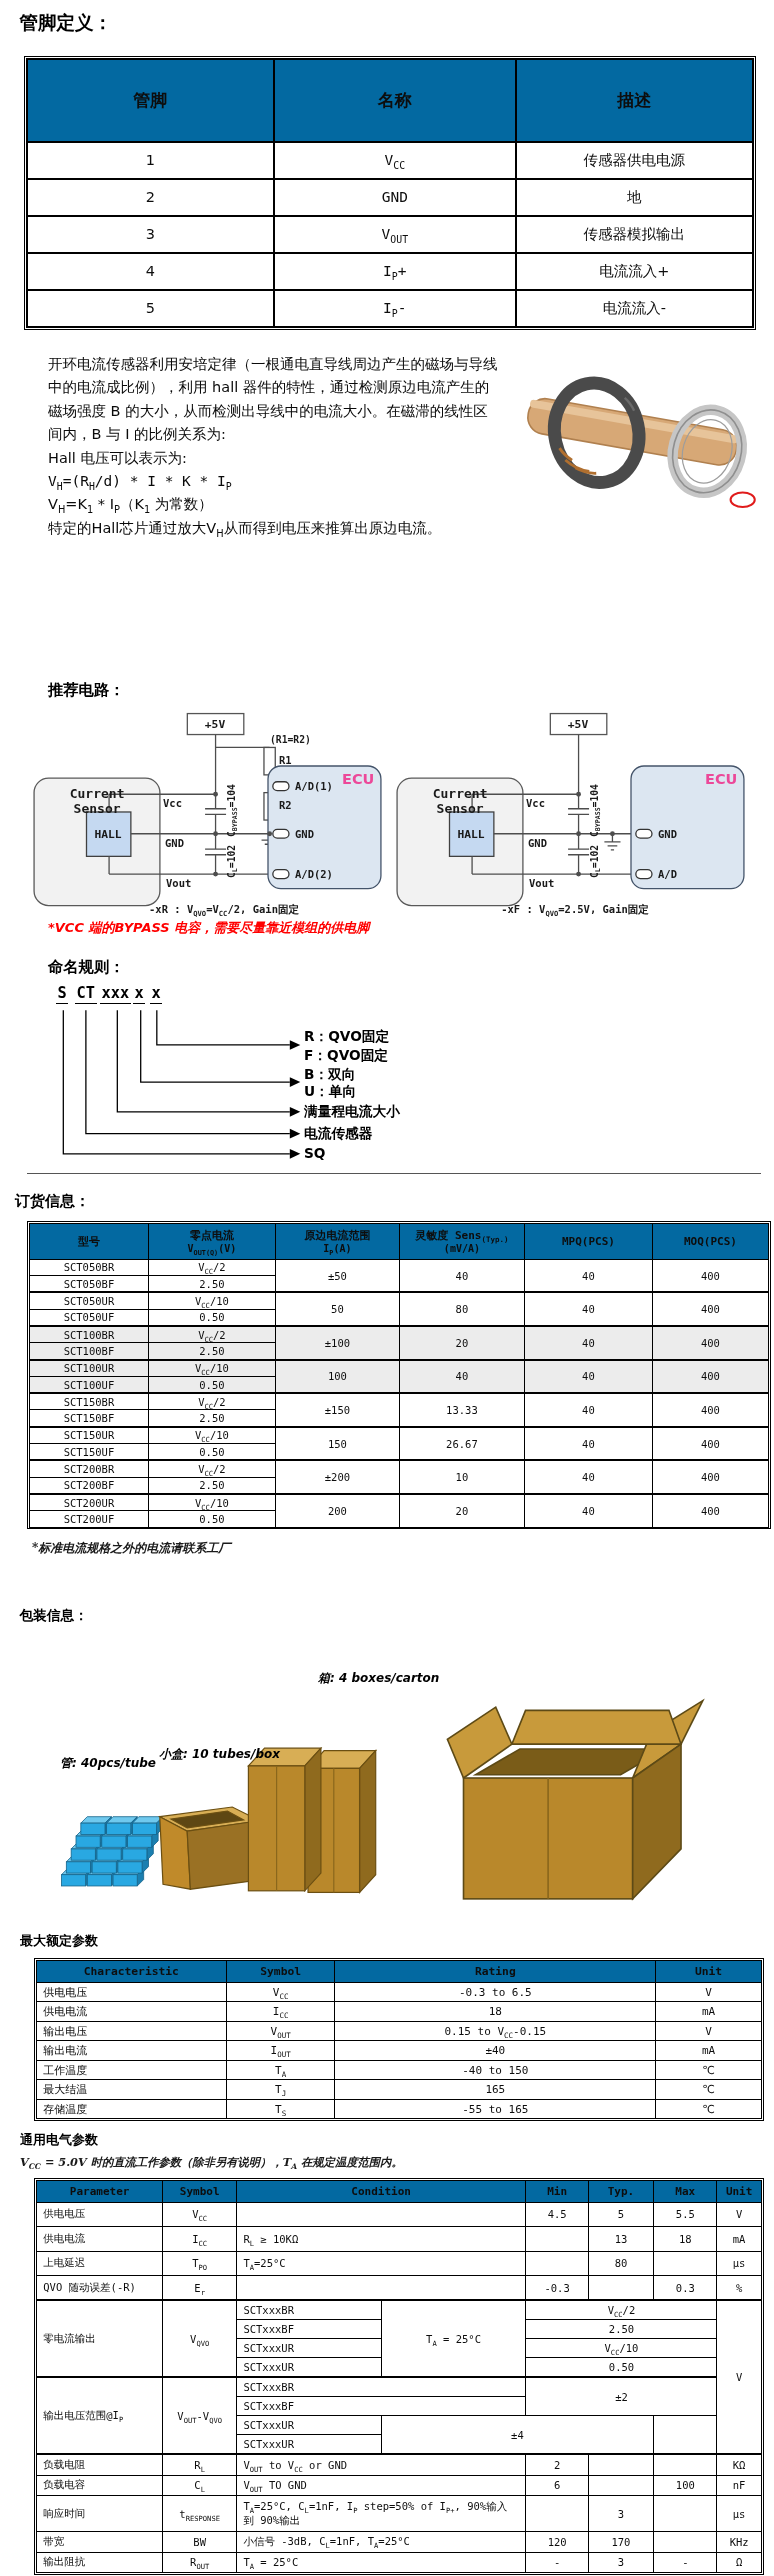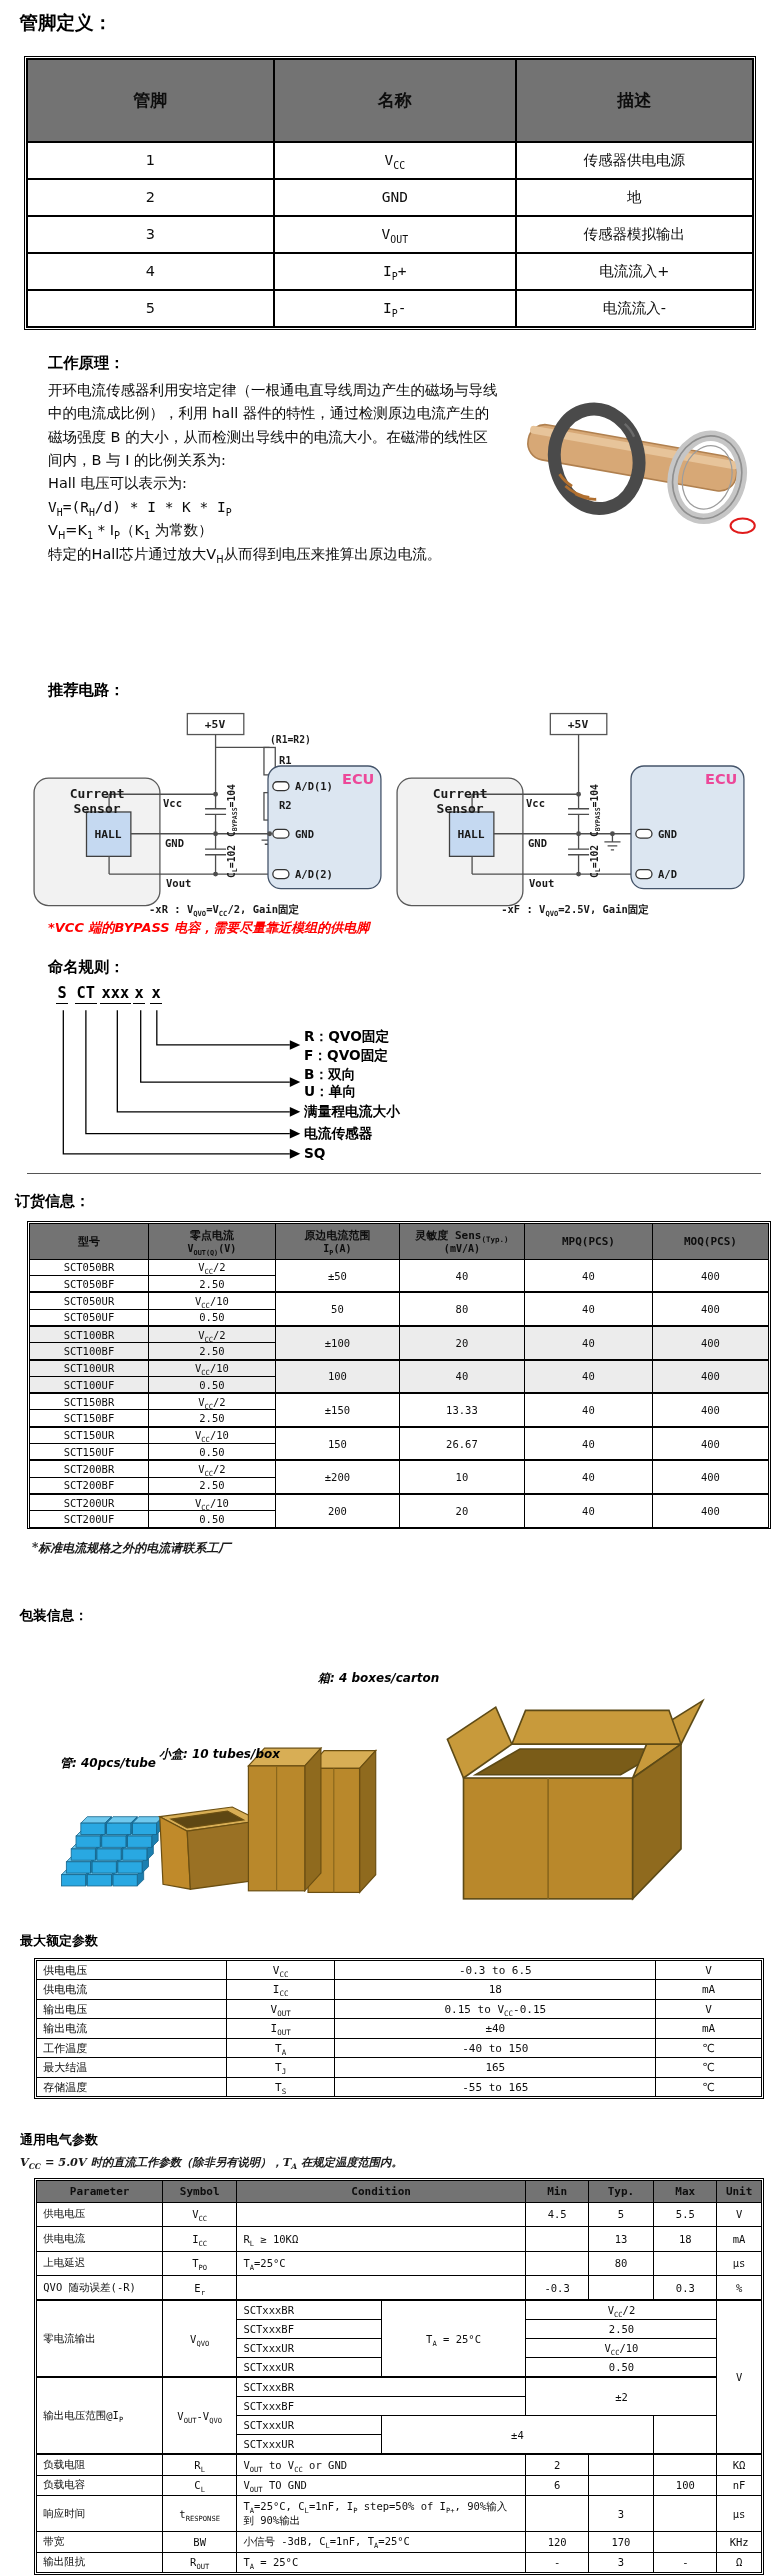--- a/index.html
+++ b/index.html
@@ -8,21 +8,21 @@
   .abs{position:absolute;}
   .h1{position:absolute;font-weight:bold;color:#000;}
   .h2{font-weight:bold;font-size:15.3px;margin:0 0 4.8px 0;color:#000;}
   .mono{font-family:"DejaVu Sans Mono","DejaVu Sans",monospace;}
   sub{font-size:68%;line-height:0;}
   
   .wrap{position:absolute;border:1.6px solid #000;padding:0.8px;background:#fff;}
   table.t{border-collapse:collapse;table-layout:fixed;}
   table.t th,table.t td{border:1.2px solid #000;text-align:center;vertical-align:middle;
      padding:0 2.4px;color:#0d0d0d;overflow:hidden;}
-  table.t th{background:#737373;font-weight:bold;}
+  table.t th{background:#0369a1;font-weight:bold;}
   
   .t.pin{width:728px;}
   .t.pin th,.t.pin td{border:2.4px solid #000;}
   .t.pin th{height:81px;font-size:17px;}
   .t.pin td{height:35px;font-size:14.5px;}
   
   .t.ord{width:740px;}
   .t.ord th{height:18px;font-size:11px;padding:0;}
   .t.ord td{height:15.3px;font-size:10.5px;}
   .t.ord .bt2{border-top:2.4px solid #000;}
@@ -105,21 +105,20 @@
           <tr>
             <td>5</td>
             <td class="mono">I<sub>P</sub>-</td>
             <td>电流流入-</td>
           </tr>
         </tbody>
     </table>
   </div>
 
   <div class="abs" style="left:48px;top:353px;width:710px;">
-    <div class="h2">工作原理：</div>
     <div class="photo">
       <svg width="246" height="160" viewBox="0 0 305 198">
         <g transform="rotate(10 150 95)">
           <rect x="18" y="72" width="262" height="44" rx="21" fill="#d7a876" stroke="#b0804f" stroke-width="2"></rect>
           <rect x="18" y="76" width="262" height="10" rx="5" fill="#e7c49a" stroke="none"></rect>
         </g>
         <g transform="rotate(-12 105 95)">
           <ellipse cx="105" cy="95" rx="52" ry="62" fill="none" stroke="#4a4a4a" stroke-width="16"></ellipse>
           <path d="M60 120 q10 14 26 20 M56 104 q4 10 12 18 M70 132 q12 10 24 12" stroke="#b06f2f" stroke-width="3.5" fill="none"></path>
           <path d="M148 60 q6 8 8 18" stroke="#6a6a6a" stroke-width="3" fill="none"></path>
@@ -467,20 +466,26 @@
   <div class="wrap" style="left:34px;top:1958px;">
     <table class="t max mono">
       <colgroup>
           <col style="width:189px">
           <col style="width:108px">
           <col style="width:319px">
           <col style="width:105px">
         </colgroup>
       <tbody id="max-tbody">
           <tr>
+            <th>Characteristic</th>
+            <th>Symbol</th>
+            <th>Rating</th>
+            <th>Unit</th>
+          </tr>
+          <tr>
             <td class="cl">供电电压</td>
             <td>V<sub>CC</sub></td>
             <td>-0.3 to 6.5</td>
             <td>V</td>
           </tr>
           <tr>
             <td class="cl">供电电流</td>
             <td>I<sub>CC</sub></td>
             <td>18</td>
             <td>mA</td>

